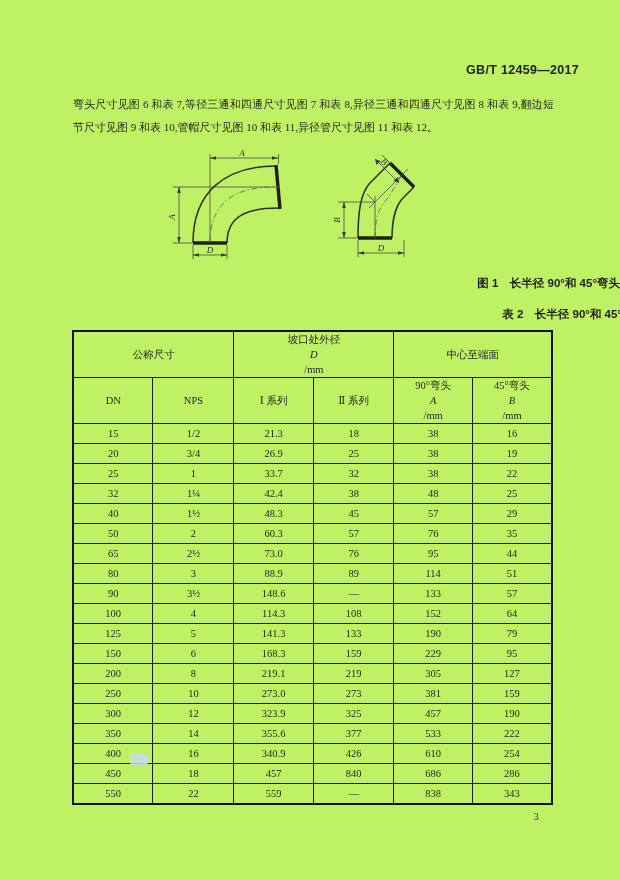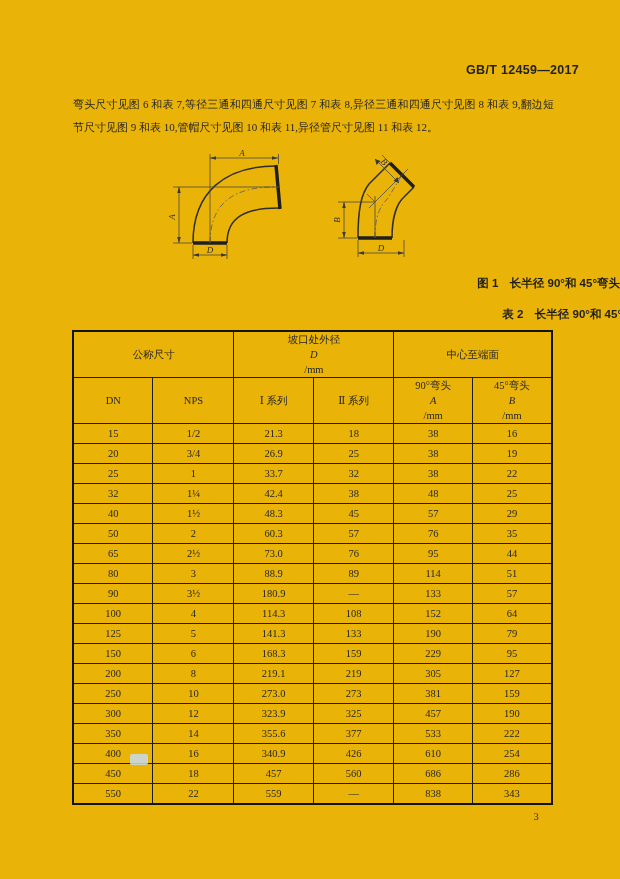--- a/index.html
+++ b/index.html
@@ -1,21 +1,21 @@
 <!DOCTYPE html>
 <html><head>
 <meta charset="utf-8">
 <style>
   html,body{margin:0;padding:0;}
   body{
     width:620px;height:879px;background:#ffffff;
     font-family:"Liberation Serif","DejaVu Serif",serif;
     color:#2a2a2a; position:relative; overflow:hidden;
   }
-  .page{position:absolute;inset:0;background:#eab308;}
+  .page{position:absolute;inset:0;background:#bef264;}
 
   .doc-number{
     position:absolute; top:63px; right:41px;
     font-family:"Liberation Sans","DejaVu Sans",sans-serif;
     font-weight:bold; font-size:12.5px; letter-spacing:.3px; color:#222;
   }
   .intro{
     position:absolute; left:73px; top:93px; width:481px;
     font-size:11px; line-height:23px; text-align:justify; color:#262626;
     margin:0;
@@ -242,21 +242,21 @@
     <td>80</td>
     <td>3</td>
     <td>88.9</td>
     <td>89</td>
     <td>114</td>
     <td>51</td>
   </tr>
         <tr>
     <td>90</td>
     <td>3½</td>
-    <td>180.9</td>
+    <td>148.6</td>
     <td>—</td>
     <td>133</td>
     <td>57</td>
   </tr>
         <tr>
     <td>100</td>
     <td>4</td>
     <td>114.3</td>
     <td>108</td>
     <td>152</td>
@@ -315,21 +315,21 @@
     <td>16</td>
     <td>340.9</td>
     <td>426</td>
     <td>610</td>
     <td>254</td>
   </tr>
         <tr>
     <td>450</td>
     <td>18</td>
     <td>457</td>
-    <td>560</td>
+    <td>840</td>
     <td>686</td>
     <td>286</td>
   </tr>
         <tr>
     <td>550</td>
     <td>22</td>
     <td>559</td>
     <td>—</td>
     <td>838</td>
     <td>343</td>

